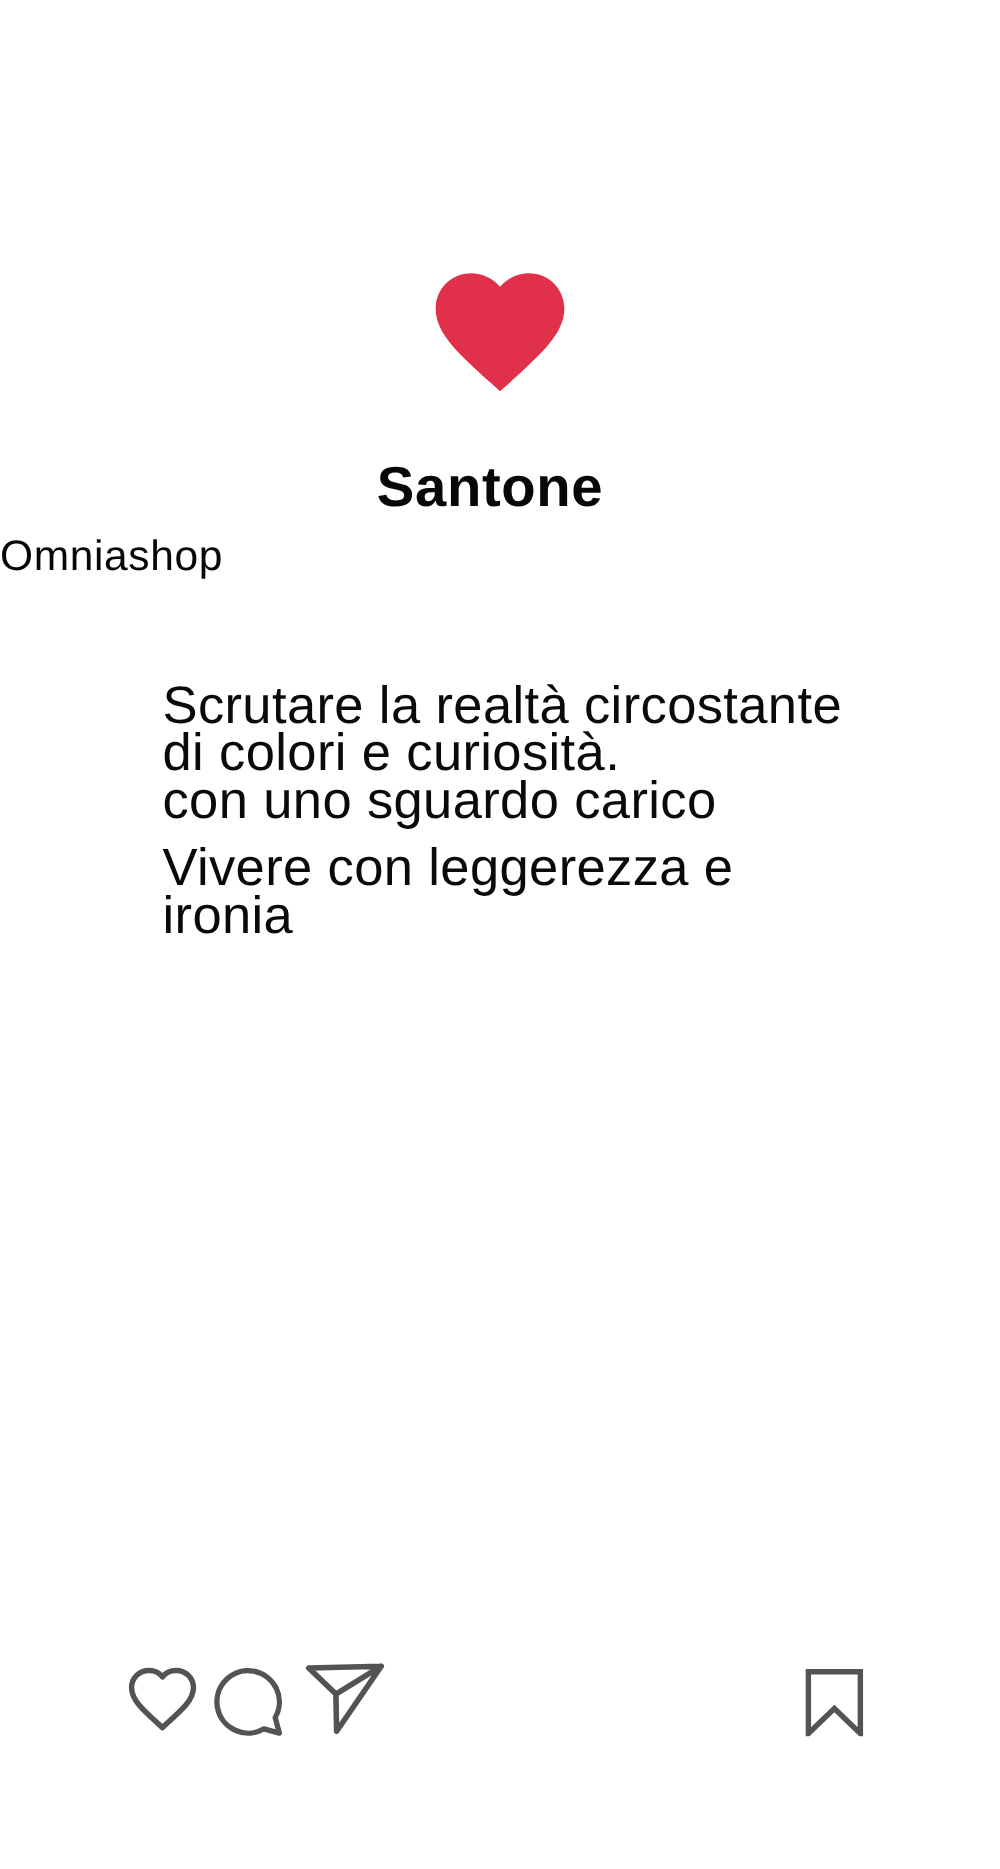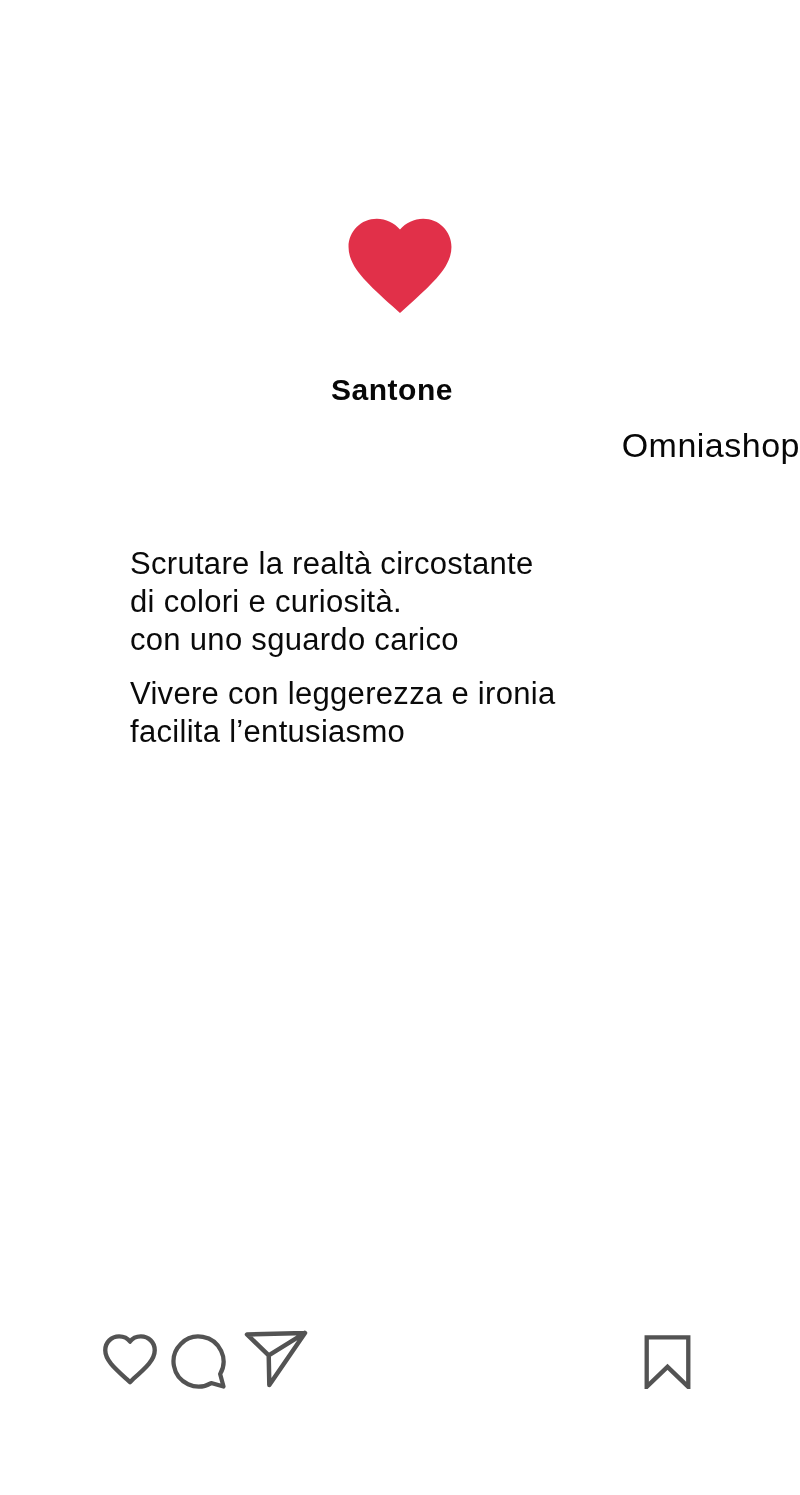--- a/index.html
+++ b/index.html
@@ -22,45 +22,45 @@
     width: 106px;
     height: 98px;
   }
   .brand-title {
     position: absolute;
     left: 0;
     right: 16px;
     top: 366px;
     margin: 0;
     text-align: center;
-    font-size: 30px;
+    font-size: 45px;
     font-weight: 700;
     letter-spacing: 0.5px;
     color: #070707;
     line-height: 48px;
   }
   .brand-subtitle {
     position: absolute;
     left: 0;
     right: 0;
     top: 424px;
-    text-align: right;
+    text-align: left;
     font-size: 34px;
     font-weight: 400;
     letter-spacing: 0.5px;
     color: #070707;
     line-height: 42px;
   }
   .quote {
     position: absolute;
     left: 130px;
     top: 545px;
     width: 560px;
     color: #0a0a0a;
-    font-size: 31px;
+    font-size: 42px;
     line-height: 38px;
     letter-spacing: 0.3px;
   }
   .quote p {
     margin: 0 0 16px 0;
   }
   .quote .line {
     display: block;
   }
   .action-bar {
@@ -98,21 +98,20 @@
   <div class="brand-subtitle">Omniashop</div>
 
   <div class="quote">
     <p>
       <span class="line">Scrutare la realtà circostante</span>
       <span class="line">di colori e curiosità.</span>
       <span class="line">con uno sguardo carico</span>
     </p>
     <p>
       <span class="line">Vivere con leggerezza e ironia</span>
-      <span class="line">facilita l’entusiasmo</span>
     </p>
   </div>
 
   <div class="action-bar">
 
     <button class="icon-btn btn-like">
       <svg width="60" height="56" viewBox="1 1.9 22 20.6" aria-hidden="true">
         <path fill="none" stroke-width="1.6" stroke-linejoin="round" d="M12 20.7l-1.3-1.18C6.05 15.3 2.9 12.45 2.9 8.95 2.9 6.1 5.14 3.86 8 3.86c1.61 0 3.16.75 4 1.94.84-1.19 2.39-1.94 4-1.94 2.86 0 5.1 2.24 5.1 5.09 0 3.5-3.15 6.35-7.92 10.59L12 20.7z" stroke="#535353"></path>
       </svg>
     </button>

